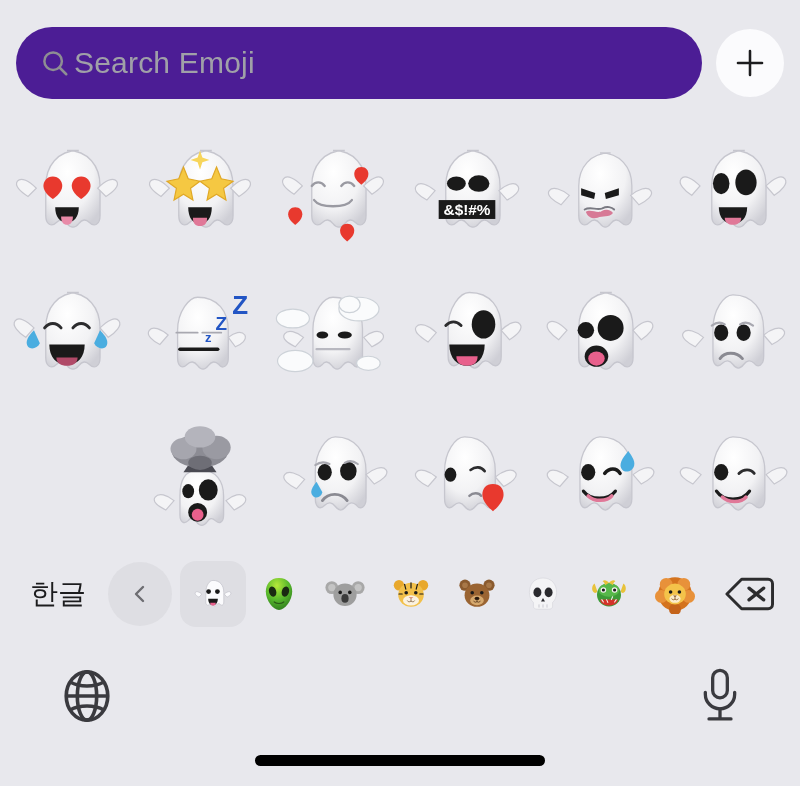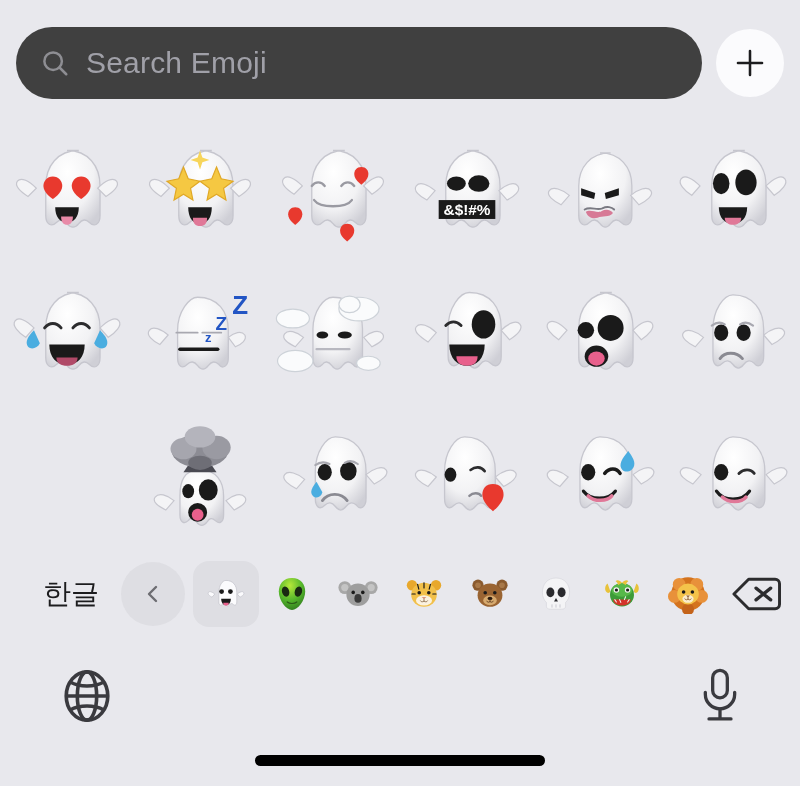--- a/index.html
+++ b/index.html
@@ -20,25 +20,25 @@
     position: absolute;
     left: 0; top: 22px;
     width: 800px; height: 82px;
     display: flex; align-items: center;
     padding: 0 16px;
     gap: 14px;
   }
   .search-field {
     flex: 1;
     height: 72px;
-    background: #404040;
+    background: #4c1d95;
     border-radius: 36px;
     display: flex; align-items: center;
     padding-left: 24px;
-    gap: 16px;
+    gap: 4px;
   }
   .search-icon { width: 30px; height: 30px; flex: none; display: block; }
   .search-placeholder {
     font-size: 30px;
     color: #a0a0a8;
     letter-spacing: .2px;
     white-space: nowrap;
   }
   .add-btn {
     width: 68px; height: 68px; flex: none;
@@ -69,21 +69,21 @@
   .cell.empty { visibility: hidden; }
   .sticker { display: block; width: 118px; height: 118px; }
 
   
   .category-bar {
     position: absolute;
     left: 0; top: 552px;
     width: 800px; height: 84px;
     display: flex;
     align-items: center;
-    padding: 0 29px;
+    padding: 0 16px;
   }
   .lang-key {
     width: 84px;
     font-size: 28px;
     color: #1c1c1e;
     text-align: center;
     flex: none;
   }
   .back-btn {
     width: 64px; height: 64px; flex: none;

